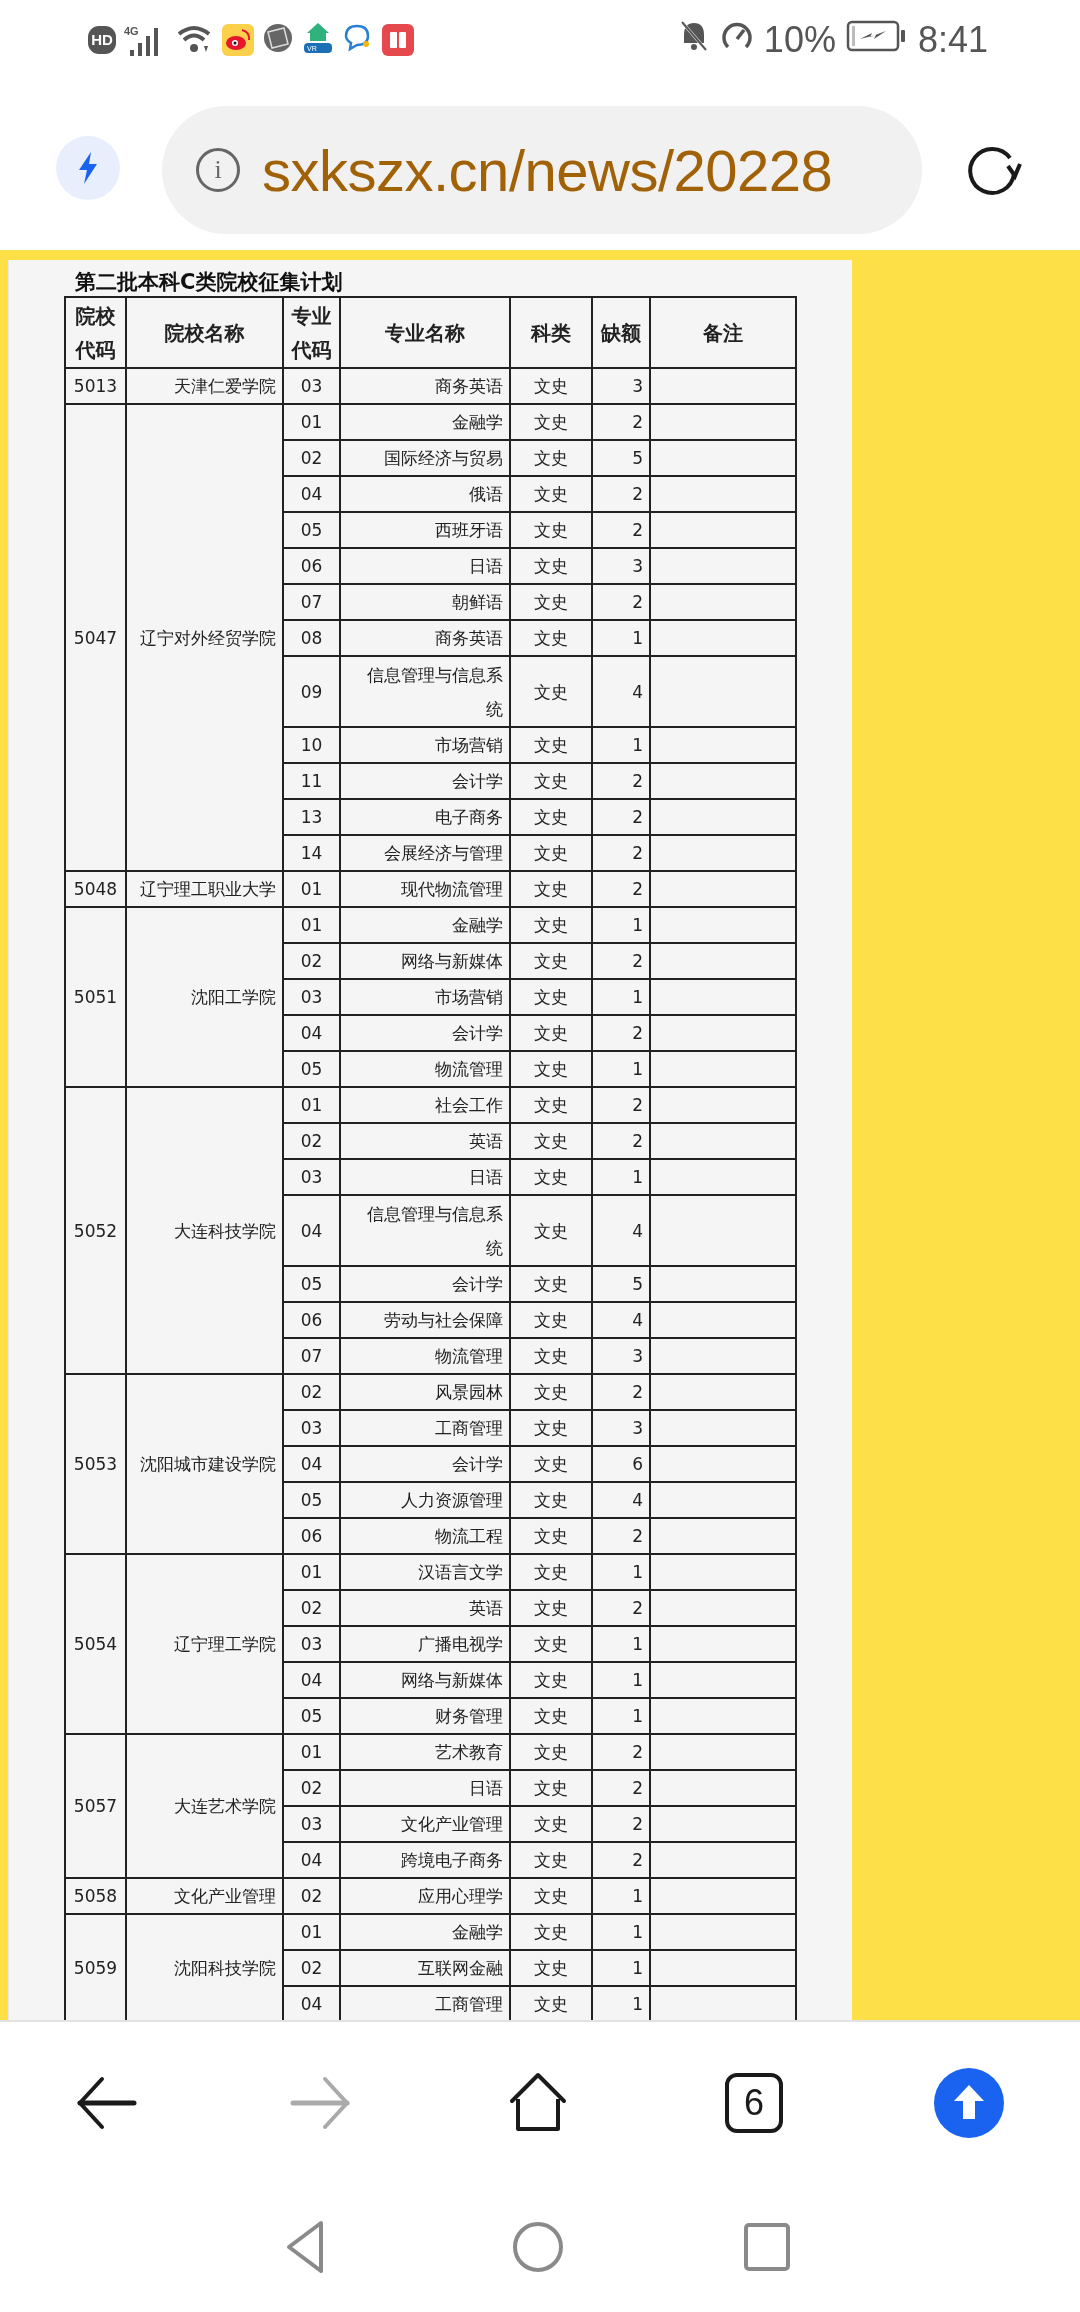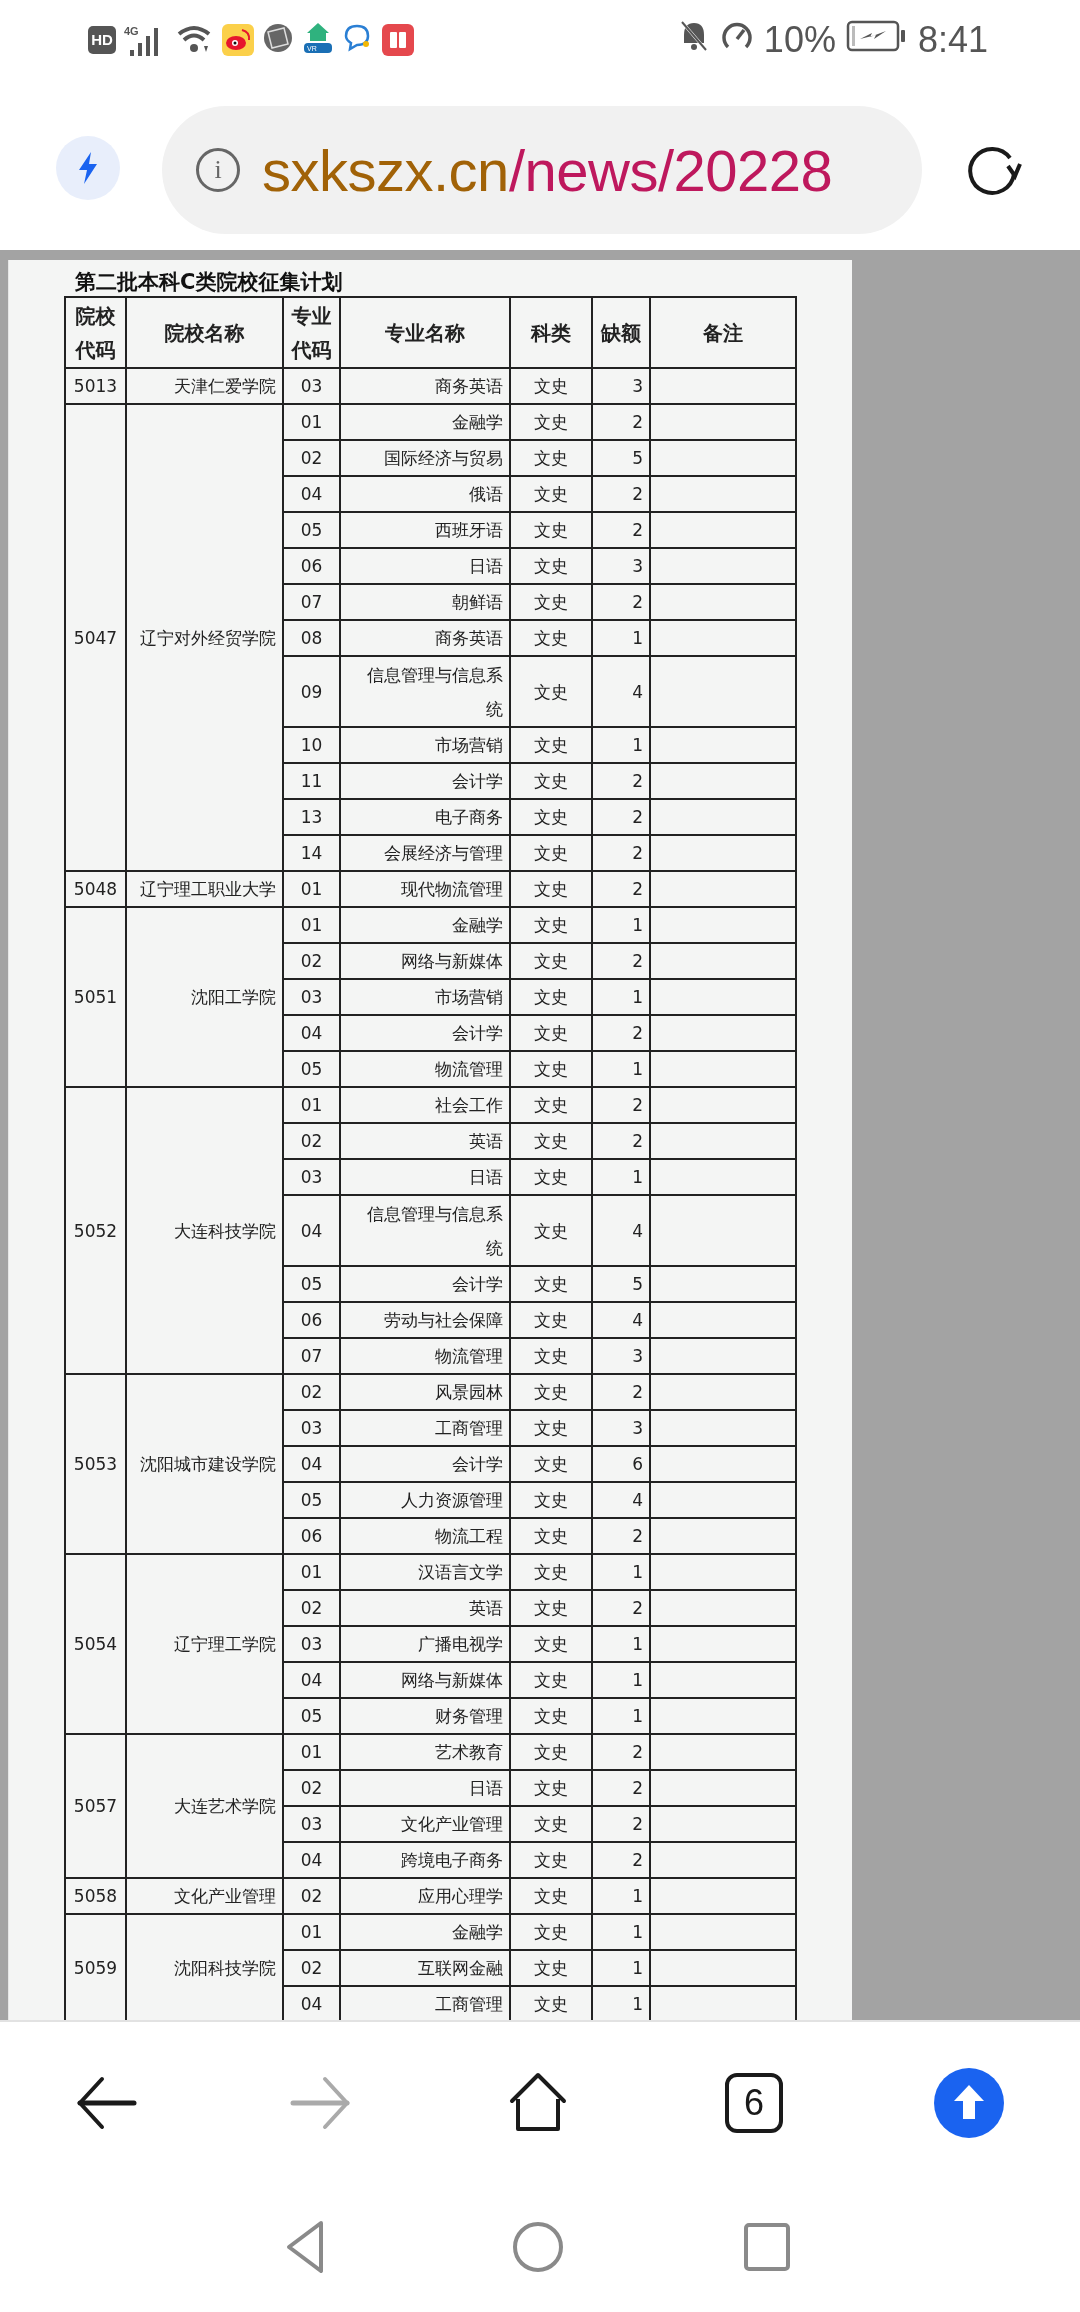--- a/index.html
+++ b/index.html
@@ -4,33 +4,33 @@
 <style>
   * { box-sizing: border-box; margin: 0; padding: 0; }
   html, body { width: 1080px; height: 2312px; overflow: hidden; background: #ffffff; }
   body { position: relative; font-family: "DejaVu Sans", "Liberation Sans", sans-serif; color: #222; }
 
   
   .statusbar { position: absolute; left: 0; top: 0; width: 1080px; height: 80px; }
   .sb-left { position: absolute; left: 88px; top: 22px; height: 36px; display: flex; align-items: center; gap: 8px; }
   .sb-right { position: absolute; right: 92px; top: 18px; height: 44px; display: flex; align-items: center; gap: 10px; font-family: "Liberation Sans", sans-serif; font-size: 36px; color: #555; }
   .ic { display: inline-block; position: relative; }
-  .hd { width: 28px; height: 28px; background: #555; color: #fff; border-radius: 5px; font-size: 15px; font-weight: bold; text-align: center; line-height: 28px; font-family: "Liberation Sans", sans-serif; }
+  .hd { width: 28px; height: 28px; background: #555; color: #fff; border-radius: 11px; font-size: 15px; font-weight: bold; text-align: center; line-height: 28px; font-family: "Liberation Sans", sans-serif; }
   .sig { width: 44px; height: 32px; }
   .app-ic { width: 32px; height: 32px; border-radius: 6px; }
   .bolt-btn { position: absolute; left: 56px; top: 136px; width: 64px; height: 64px; border-radius: 50%; background: #e8eefb; display: flex; align-items: center; justify-content: center; }
   .url-pill { position: absolute; left: 162px; top: 106px; width: 760px; height: 128px; border-radius: 64px; background: #f1f1f1; display: flex; align-items: center; padding-left: 34px; overflow: hidden; }
   .info-ic { width: 44px; height: 44px; border: 3px solid #666; border-radius: 50%; color: #666; font-size: 26px; text-align: center; line-height: 38px; font-family: "Liberation Serif", serif; flex: 0 0 auto; }
   .url-text { margin-left: 22px; font-family: "Liberation Sans", sans-serif; font-size: 58px; white-space: nowrap; letter-spacing: -0.5px; }
   .url-host { color: #a16207; }
-  .url-path { color: #be185d; }
+  .url-path { color: #a16207; }
   .reload-btn { position: absolute; left: 960px; top: 138px; width: 64px; height: 64px; }
 
   
-  .viewport { position: absolute; left: 0; top: 250px; width: 1080px; height: 1770px; overflow: hidden; background: #a3a3a3; }
+  .viewport { position: absolute; left: 0; top: 250px; width: 1080px; height: 1770px; overflow: hidden; background: #fde047; }
   .panel { position: absolute; left: 8px; top: 10px; width: 844px; height: 1800px; background: #f4f5f4; border-left: 1px solid #e6e6e6; }
   .title { position: absolute; left: 66px; top: 8px; font-size: 21px; font-weight: bold; color: #111; font-family: "DejaVu Sans", sans-serif; }
   table.plan { position: absolute; left: 64px; top: 46px; border-collapse: collapse; table-layout: fixed; width: 731px; font-size: 17px; }
   table.plan th, table.plan td { border: 2px solid #222; padding: 0 6px; vertical-align: middle; }
   table.plan th { height: 71px; font-weight: bold; font-size: 20px; text-align: center; line-height: 34px; }
   table.plan td { height: 36px; line-height: 34px; }
   table.plan tr.dbl td { height: 71px; }
   td.c-code, td.c-mcode, td.c-kl { text-align: center; }
   td.c-gap { text-align: right; padding-right: 8px; }
   td.c-mname { text-align: right; padding-left: 6px; }

